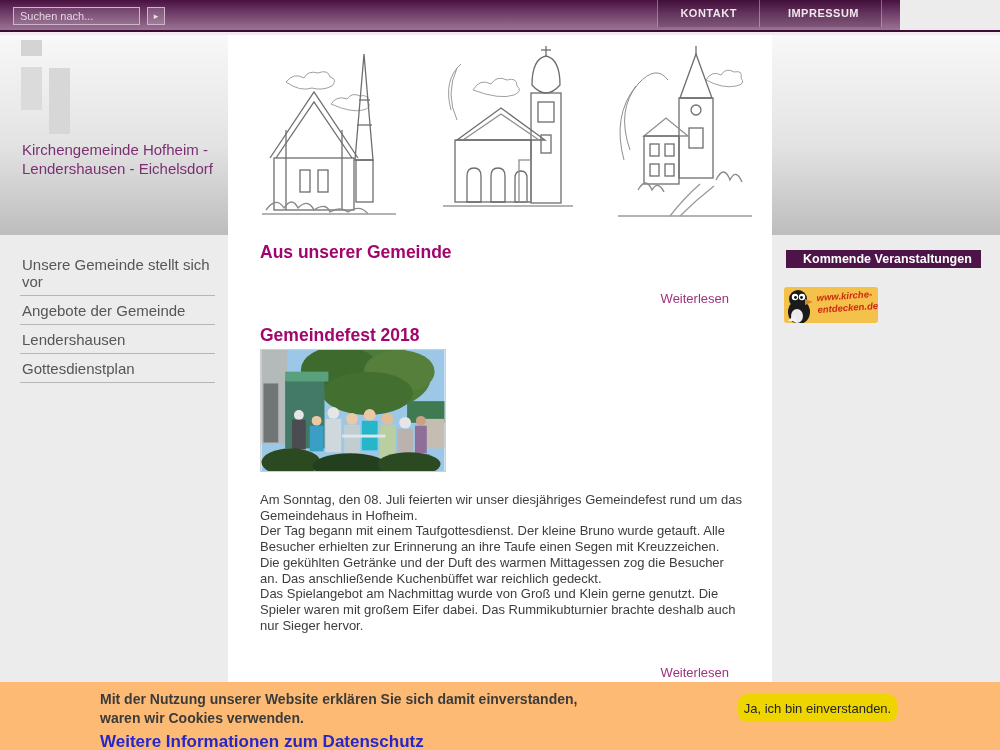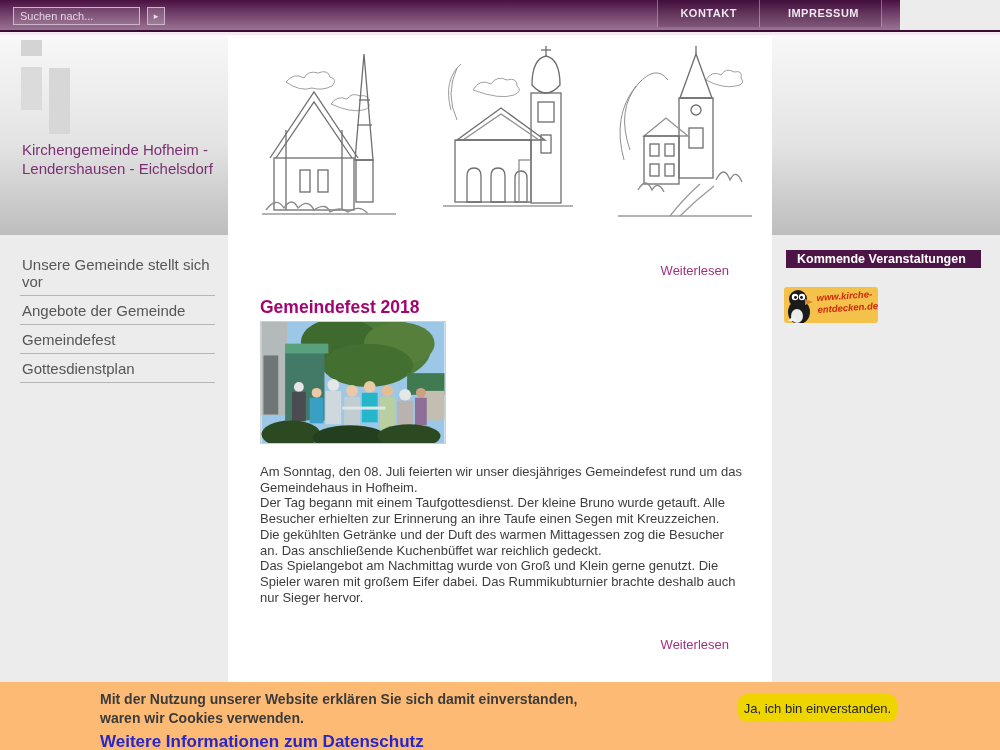--- a/index.html
+++ b/index.html
@@ -70,21 +70,21 @@
   .wl-row { text-align:right; margin-top:26px; padding-right:12px; }
   .wl-row2 { text-align:right; margin-top:30px; padding-right:12px; }
   .weiterlesen { color:#a1307f; font-size:13px; text-decoration:none; cursor:pointer; }
   .article-title { color:#a1056f; font-size:17.5px; font-weight:bold; margin-top:18px; }
   .photo { margin-top:3px; width:186px; height:123px; border:1px solid #cfcfcf; display:block; }
   .paras { margin-top:20px; font-size:13px; line-height:15.7px; color:#3d3d3d; width:482px; }
   
   .events-bar {
     position:absolute; left:786px; top:250px; width:195px; height:18px;
     background:#4d1447; color:#ffffff; font-size:12.5px; font-weight:bold;
-    line-height:18px; padding-left:11px;
+    line-height:18px; padding-left:17px;
   }
   .kirche-banner {
     position:absolute; left:784px; top:287px; width:94px; height:36px;
     background:#f4c14b; border-radius:3px; cursor:pointer; overflow:hidden;
   }
   .banner-text {
     position:absolute; left:33px; top:3px; transform:rotate(-4deg);
     color:#cf2a12; font-size:9.5px; font-weight:bold; font-style:italic; line-height:12px;
     white-space:nowrap;
   }
@@ -187,20 +187,21 @@
         <path d="M106 140 q8 -16 14 0 q6 -12 12 2" stroke="#8a8a8a"></path>
         <path d="M28 150 q8 -14 14 0 q6 -10 12 2" stroke="#8a8a8a"></path>
         <path d="M60 176 q14 -18 30 -32" stroke="#9a9a9a"></path>
         <path d="M70 176 q16 -16 34 -30" stroke="#9a9a9a"></path>
         <line x1="8" y1="176" x2="142" y2="176" stroke="#9a9a9a"></line>
       </g>
     </svg>
   </div>
 
   <div class="content">
+    <h1 class="section-title">Aus unserer Gemeinde</h1>
 
     <div class="wl-row">
       <a class="weiterlesen">Weiterlesen</a>
     </div>
 
     <h2 class="article-title">Gemeindefest 2018</h2>
 
     <svg class="photo" viewBox="0 0 186 123">
       <rect x="0" y="0" width="186" height="123" fill="#9cc7e6"></rect>
       <ellipse cx="110" cy="28" rx="62" ry="34" fill="#4d7c3a"></ellipse>
@@ -254,21 +255,21 @@
 <div class="logo-block lb2"></div>
 <div class="logo-block lb3"></div>
 <div class="site-title">
   <div>Kirchengemeinde Hofheim -</div>
   <div>Lendershausen - Eichelsdorf</div>
 </div>
 
 <div class="menu">
   <div class="menu-item">Unsere Gemeinde stellt sich vor</div>
   <div class="menu-item">Angebote der Gemeinde</div>
-  <div class="menu-item">Gemeindefest</div>
+  <div class="menu-item">Lendershausen</div>
   <div class="menu-item">Gottesdienstplan</div>
 </div>
 
 <div class="events-bar">Kommende Veranstaltungen</div>
 
 <div class="kirche-banner">
   <svg width="34" height="36" viewBox="0 0 34 36" style="position:absolute;left:0;top:0;">
     <ellipse cx="15" cy="25" rx="11" ry="12" fill="#1b1b1b"></ellipse>
     <ellipse cx="13" cy="29" rx="6" ry="7" fill="#ececec"></ellipse>
     <circle cx="14" cy="12" r="9" fill="#1b1b1b"></circle>

